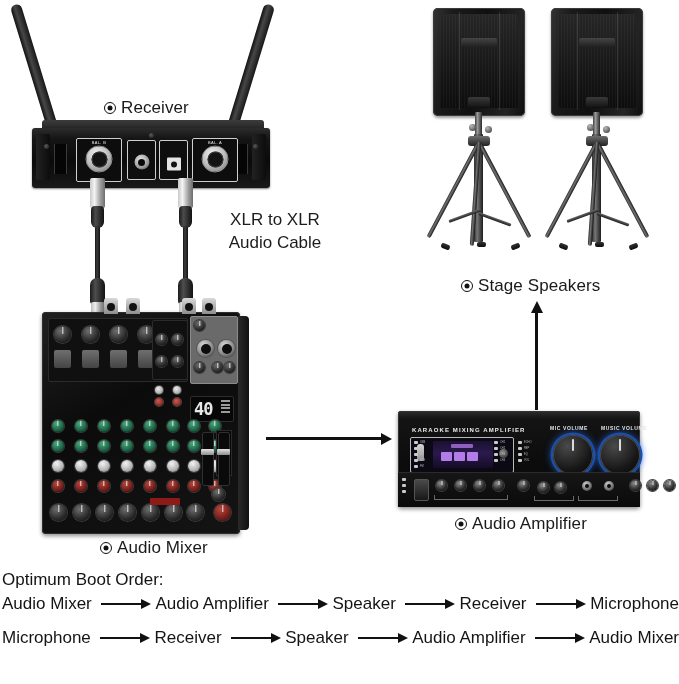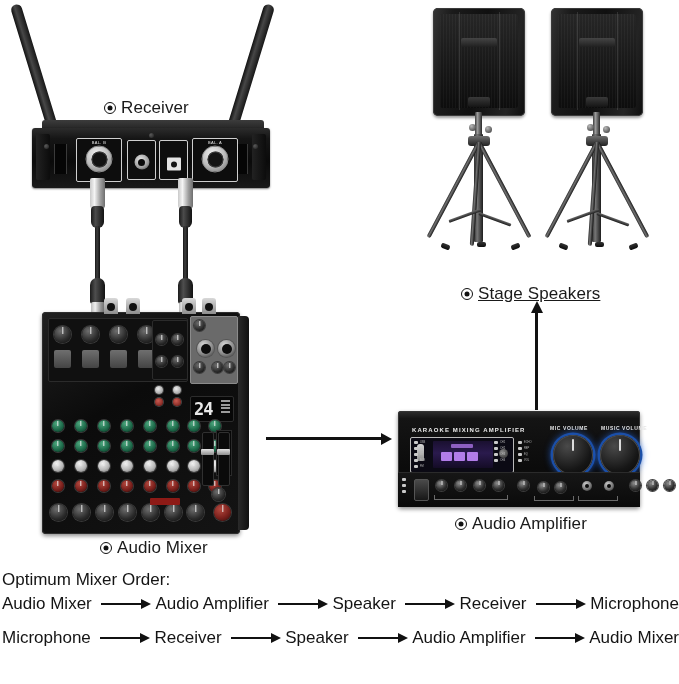--- a/index.html
+++ b/index.html
@@ -459,20 +459,22 @@
 </div>
 <div class="cable-wrap" style="left:178px;top:178px;width:16px;height:132px;">
   <div class="cable-conn-top"></div>
   <div class="cable-boot-top"></div>
   <div class="cable-wire" style="height:58px;"></div>
   <div class="cable-boot-bot" style="top:100px;"></div>
   <div class="cable-conn-bot" style="top:124px;height:22px;"></div>
 </div>
 
 <div id="cable-note">
+  <div>XLR to XLR</div>
+  <div>Audio Cable</div>
 </div>
 
 <div class="abs" id="mixer-group">
   <div id="mixer-body"></div>
   <div id="mixer-side"></div>
 
   <div class="mx-topjack" style="left:62px;"></div>
   <div class="mx-topjack" style="left:84px;"></div>
   <div class="mx-topjack" style="left:140px;"></div>
   <div class="mx-topjack" style="left:160px;"></div>
@@ -502,21 +504,21 @@
   <div class="knob" style="left:130px;top:22px;width:11px;height:11px;"></div>
   <div class="knob" style="left:114px;top:44px;width:11px;height:11px;"></div>
   <div class="knob" style="left:130px;top:44px;width:11px;height:11px;"></div>
 
   <div class="mx-rcajack mx-wht" style="left:113px;top:74px;"></div>
   <div class="mx-rcajack mx-red" style="left:113px;top:86px;"></div>
   <div class="mx-rcajack mx-wht" style="left:131px;top:74px;"></div>
   <div class="mx-rcajack mx-red" style="left:131px;top:86px;"></div>
 
   <div id="mixer-display">
-    <span class="num">24</span>
+    <span class="num">40</span>
     <span class="dsp-bars">
         <i></i>
         <i></i>
         <i></i>
         <i></i>
       </span>
   </div>
 
   <div class="knob green" style="left:10px;top:108px;width:12px;height:12px;"></div>
   <div class="knob green" style="left:33px;top:108px;width:12px;height:12px;"></div>
@@ -755,27 +757,27 @@
     <div class="st-leg" style="left:50px;top:30px;height:108px;transform:rotate(-28deg);"></div>
     <div class="st-leg" style="left:50px;top:30px;height:104px;transform:rotate(4deg);"></div>
     <div class="st-brace" style="left:22px;top:108px;width:34px;transform:rotate(-20deg);"></div>
     <div class="st-brace" style="left:52px;top:100px;width:34px;transform:rotate(20deg);"></div>
     <div class="st-foot" style="left:14px;top:132px;transform:rotate(22deg);"></div>
     <div class="st-foot" style="left:84px;top:132px;transform:rotate(-22deg);"></div>
     <div class="st-foot" style="left:50px;top:130px;"></div>
   </div>
 </div>
 
-<div class="caption" style="left:461px;top:284px;text-decoration:underline;">
+<div class="caption" style="left:461px;top:276px;">
   <span class="bullseye"></span>
   <span>Stage Speakers</span>
 </div>
 
 <div id="orders">
-  <div class="order-title">Optimum Mixer Order:</div>
+  <div class="order-title">Optimum Boot Order:</div>
   <div class="order-row">
     <span class="step">Audio Mixer</span>
     <span class="ar"></span>
     <span class="step">Audio Amplifier</span>
     <span class="ar"></span>
     <span class="step">Speaker</span>
     <span class="ar"></span>
     <span class="step">Receiver</span>
     <span class="ar"></span>
     <span class="step">Microphone</span>

